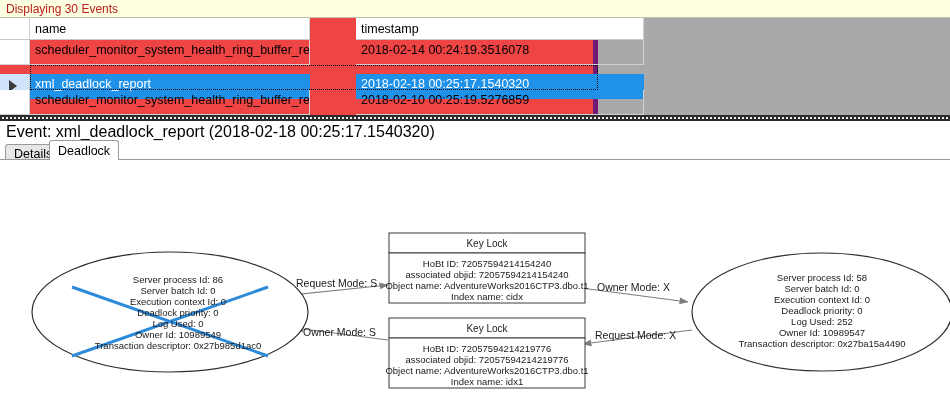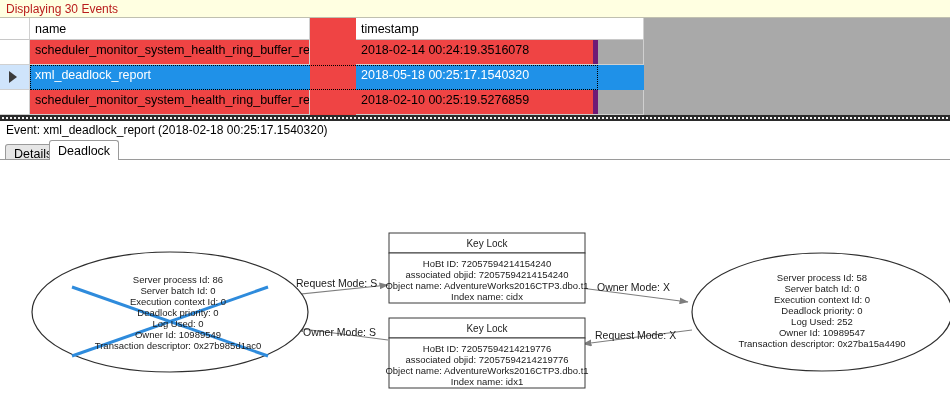--- a/index.html
+++ b/index.html
@@ -55,21 +55,21 @@
   .cell.c-ts{left:310px;width:288px;margin-left:46px;}
 
   .hdr-row{top:0;height:22px;}
   .hdr-row .cell,.hdr-row .row-head{
     background:#ffffff;border-bottom:1px solid #c8c8c8;
   }
   .hdr-row .cell{padding-top:4px;font-size:12.5px;color:#000;}
 
   .data-row{height:25px;}
   .r1{top:22px;}
-  .r2{top:47px;padding-left:21px;}
+  .r2{top:56px;padding-left:21px;}
   .r3{top:72px;}
 
   .data-row.selected .cell{
     background:#1f91e8;color:#ffffff;
     border-right:1px solid #1f91e8;border-bottom:none;
   }
   .focus-outline{
     position:absolute;left:30px;top:47px;width:568px;height:25px;
     border:1px dotted #000;box-sizing:border-box;pointer-events:none;
   }
@@ -83,21 +83,21 @@
       repeating-linear-gradient(0deg,#2b2b2b 0 2px,transparent 2px 4px);
     background-size:4px 4px;
     background-position:0 0, 2px 2px;
   }
 
   
   .event-caption{
     position:absolute;left:0;top:121px;width:950px;height:18px;
     background:#ffffff;
   }
-  .event-caption .txt{position:absolute;left:6px;top:2px;font-size:12px;}
+  .event-caption .txt{position:absolute;left:6px;top:2px;font-size:16px;}
 
   
   .tabstrip{
     position:absolute;left:0;top:140px;width:950px;height:20px;
   }
   .tab{
     position:absolute;bottom:0;height:18px;
     border:1px solid #9a9a9a;border-bottom:none;
     box-sizing:border-box;padding:2px 8px 0 8px;
     font-size:12.5px;background:#e8e8e8;color:#000;
@@ -148,21 +148,21 @@
         <div class="row-head"></div>
         <div class="cell c-name">scheduler_monitor_system_health_ring_buffer_recorded</div>
         <div class="cell c-ts">2018-02-14 00:24:19.3516078</div>
       </div>
 
       <div class="grid-row data-row r2 selected">
         <div class="row-head sel">
           <div class="sel-arrow"></div>
         </div>
         <div class="cell c-name">xml_deadlock_report</div>
-        <div class="cell c-ts">2018-05-18 00:25:17.1540320</div>
+        <div class="cell c-ts">2018-02-18 00:25:17.1540320</div>
       </div>
 
       <div class="grid-row data-row r3">
         <div class="row-head"></div>
         <div class="cell c-name">scheduler_monitor_system_health_ring_buffer_recorded</div>
         <div class="cell c-ts">2018-02-10 00:25:19.5276859</div>
       </div>
 
       <div class="focus-outline"></div>
     </div>

